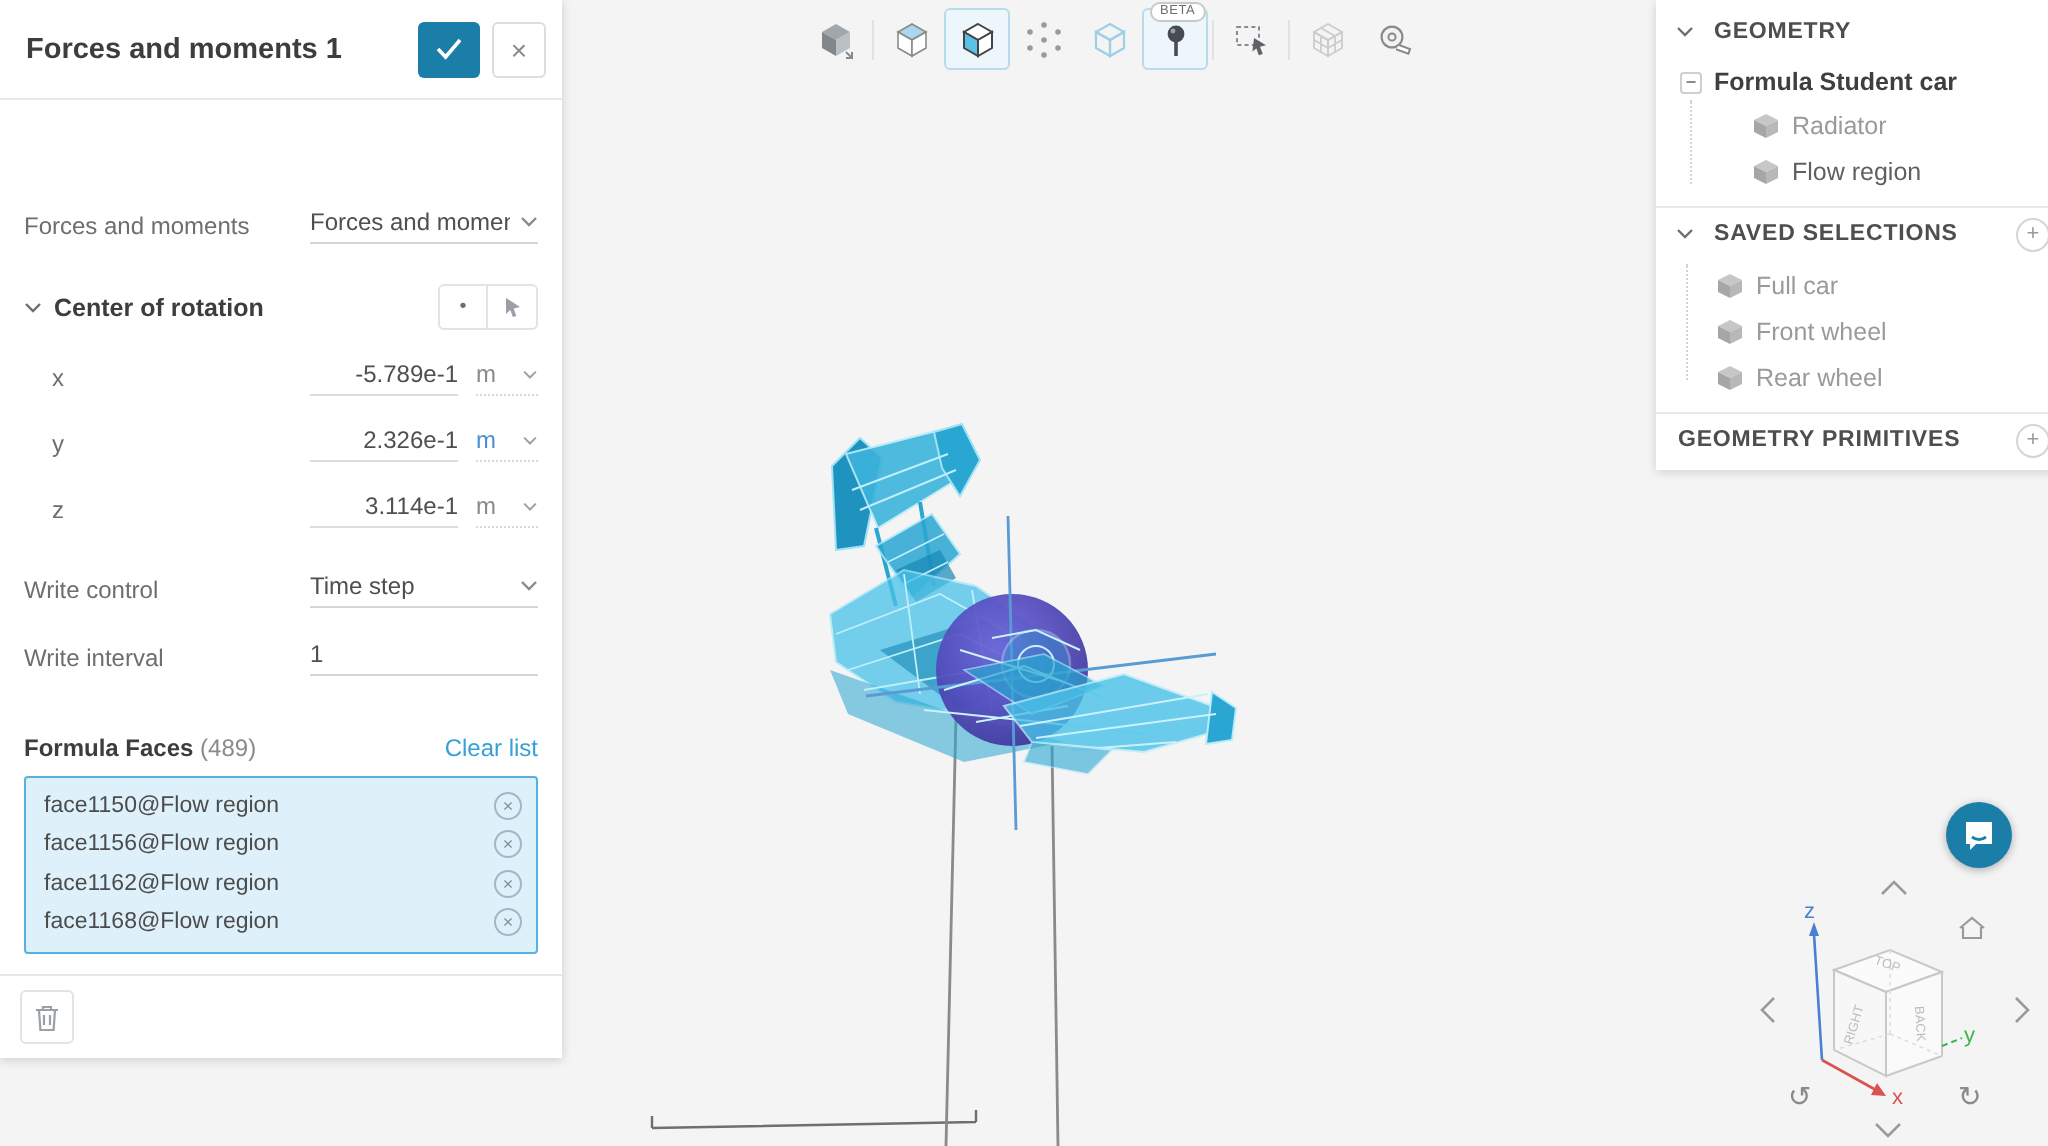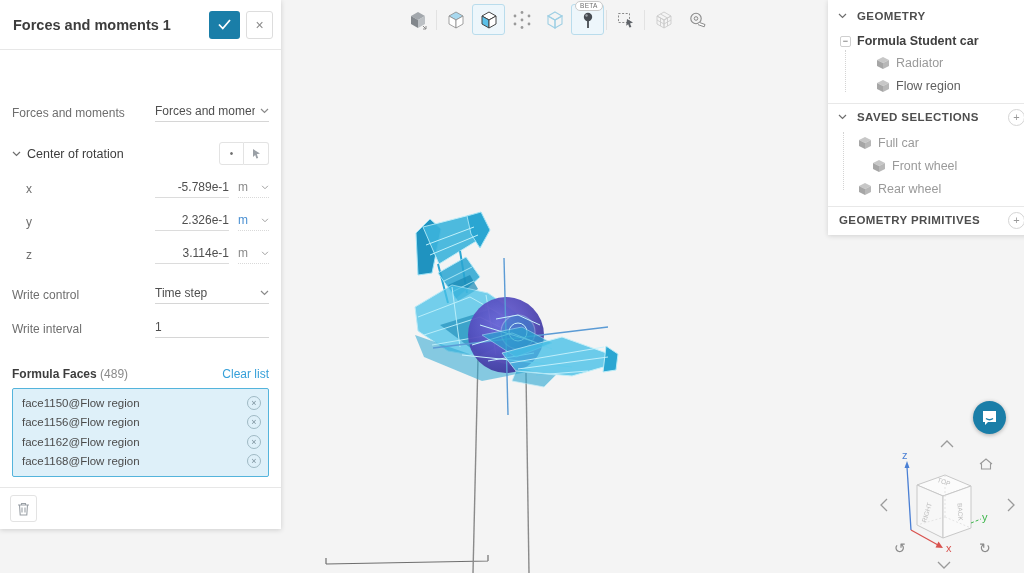--- a/index.html
+++ b/index.html
@@ -17,21 +17,21 @@
     color:#fff; display:flex; align-items:center; justify-content:center; cursor:pointer; }
   .btn-close { width:27px; height:28px; border:1px solid #ddd; border-radius:3px; background:#fff;
     color:#8a8a8a; font-size:14px; margin-left:6px; display:flex; align-items:center; justify-content:center; }
   .lp-body { padding:10px 12px 0 12px; }
   .row { display:flex; justify-content:space-between; align-items:center;margin-top:44px; }
   .lbl { font-size:12px; color:#6e6e6e; }
   .val-box { width:114px; border-bottom:1px solid #d6d6d6; padding-bottom:3px;
     display:flex; align-items:center; justify-content:space-between; font-size:12px; color:#4f4f4f; }
   .val-box .txt { white-space:nowrap; overflow:hidden; max-width:100px; }
   .sec-row { margin:20px 0 4px 0; display:flex; justify-content:space-between; align-items:center; }
-  .sec-title { font-size:12.5px; font-weight:normal; color:#3d3d3d; display:flex; align-items:center; gap:6px; }
+  .sec-title { font-size:12.5px; font-weight:bold; color:#3d3d3d; display:flex; align-items:center; gap:6px; }
   .mini-btn-group { display:flex; }
   .mini-btn { width:25px; height:23px; background:#fff; border:1px solid #e3e3e3;
     display:flex; align-items:center; justify-content:center; color:#8a8a8a; }
   .mini-btn:first-child { border-radius:3px 0 0 3px; }
   .mini-btn:last-child { border-radius:0 3px 3px 0; border-left:none; }
   .coord-row { display:flex; align-items:center; margin-top:15px; }
   .coord-lbl { font-size:12px; color:#6e6e6e; margin-left:14px; flex:1; }
   .coord-val { width:74px; text-align:right; font-size:12px; color:#4f4f4f;
     border-bottom:1px solid #dcdcdc; padding-bottom:3px; }
   .unit-box { width:31px; margin-left:9px; border-bottom:1px dotted #d9d9d9; padding-bottom:3px;
@@ -390,21 +390,21 @@
 
   <div class="tree-line" style="left:15px; top:132px; height:58px;"></div>
   <div class="rp-item gray-item" style="left:30px; top:136px;">
     <svg width="14" height="14" viewBox="0 0 14 14">
       <polygon points="7,1 13,4 7,7 1,4" fill="#c7c7c7"></polygon>
         <polygon points="1,4 7,7 7,13 1,10" fill="#a6a6a6"></polygon>
       <polygon points="7,7 13,4 13,10 7,13" fill="#b8b8b8"></polygon>
       </svg>
     <span>Full car</span>
   </div>
-  <div class="rp-item gray-item" style="left:44px; top:159px;justify-content:center;">
+  <div class="rp-item gray-item" style="left:30px; top:159px;justify-content:center;">
     <svg width="14" height="14" viewBox="0 0 14 14">
       <polygon points="7,1 13,4 7,7 1,4" fill="#c7c7c7"></polygon>
         <polygon points="1,4 7,7 7,13 1,10" fill="#a6a6a6"></polygon>
       <polygon points="7,7 13,4 13,10 7,13" fill="#b8b8b8"></polygon>
       </svg>
     <span>Front wheel</span>
   </div>
   <div class="rp-item gray-item" style="left:30px; top:182px;">
     <svg width="14" height="14" viewBox="0 0 14 14">
       <polygon points="7,1 13,4 7,7 1,4" fill="#c7c7c7"></polygon>

